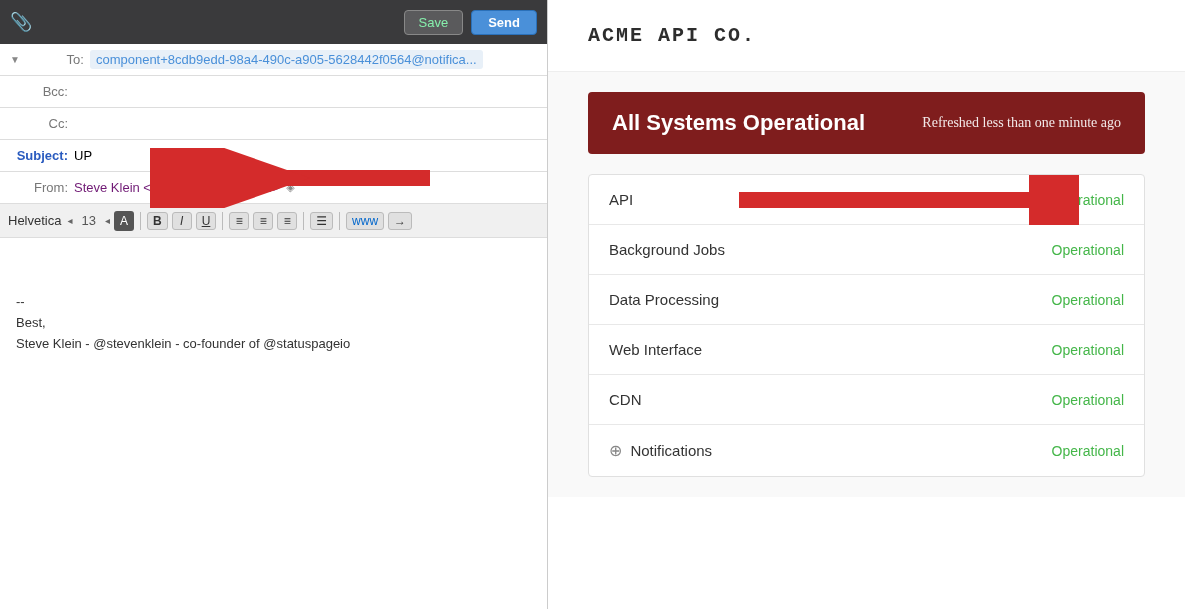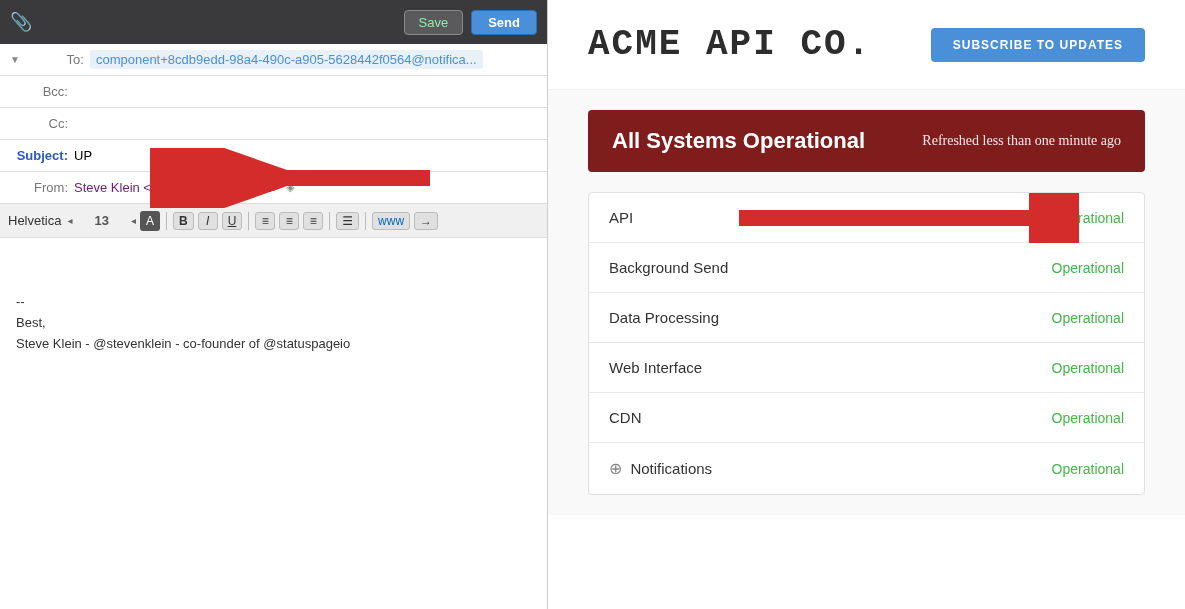--- a/index.html
+++ b/index.html
@@ -176,21 +176,21 @@
       background: #fff;
       padding: 24px 40px;
       display: flex;
       align-items: center;
       justify-content: space-between;
       border-bottom: 1px solid #eee;
     }
 
     .company-name {
       font-family: 'Courier New', Courier, monospace;
-      font-size: 36px;
+      font-size: 20px;
       font-weight: 900;
       color: #2d2d2d;
       letter-spacing: 2px;
       text-transform: uppercase;
     }
 
     .subscribe-btn {
       background: #4a90d9;
       color: #fff;
       border: none;
@@ -331,21 +331,21 @@
 
     <div class="email-field">
       <span class="email-field-label">From:</span>
       <span class="from-value">Steve Klein &lt;steve@statuspage.io&gt;</span>
       <span class="from-chevron">◈</span>
     </div>
 
     <div class="formatting-bar">
       <span class="fmt-font">Helvetica</span>
       <span class="fmt-arrow">◂</span>
-      <span style="font-size:13px; color:#555; margin:0 18px;font-weight:bold;">13</span>
+      <span style="font-size:13px; color:#555; margin:0 5px;">13</span>
       <span class="fmt-arrow">◂</span>
       <button class="fmt-btn" style="background:#555; color:#fff; border:none; width:20px; height:20px;">A</button>
       <div class="fmt-divider"></div>
       <button class="fmt-btn bold">B</button>
       <button class="fmt-btn italic">I</button>
       <button class="fmt-btn underline">U</button>
       <div class="fmt-divider"></div>
       <button class="fmt-btn">≡</button>
       <button class="fmt-btn">≡</button>
       <button class="fmt-btn">≡</button>
@@ -372,21 +372,20 @@
     </defs>
     <path d="M370,30 L90,30" stroke="#d42b2b" stroke-width="16" fill="none" marker-end="url(#arrowhead-left)"></path>
   </svg>
 </div>
 
 <div class="right-panel-wrapper">
   <div class="status-panel">
 
     <div class="status-header">
       <span class="company-name">ACME API CO.</span>
-      <button class="subscribe-btn">SUBSCRIBE TO UPDATES</button>
     </div>
 
     <div class="status-banner">
       <span class="status-banner-title">All Systems Operational</span>
       <span class="status-banner-refresh">Refreshed less than one minute ago</span>
     </div>
 
     <div class="services-container">
 
       <div class="service-row">
@@ -398,21 +397,21 @@
           <defs>
             <marker id="arrowhead-right" markerWidth="10" markerHeight="7" refX="0" refY="3.5" orient="auto">
               <polygon points="0 0, 10 3.5, 0 7" fill="#d42b2b"></polygon>
             </marker>
           </defs>
           <path d="M0,25 L290,25" stroke="#d42b2b" stroke-width="16" fill="none" marker-end="url(#arrowhead-right)"></path>
         </svg>
       </div>
 
       <div class="service-row">
-        <span class="service-name">Background Send</span>
+        <span class="service-name">Background Jobs</span>
         <span class="service-status">Operational</span>
       </div>
 
       <div class="service-row">
         <span class="service-name">Data Processing</span>
         <span class="service-status">Operational</span>
       </div>
 
       <div class="service-row">
         <span class="service-name">Web Interface</span>

